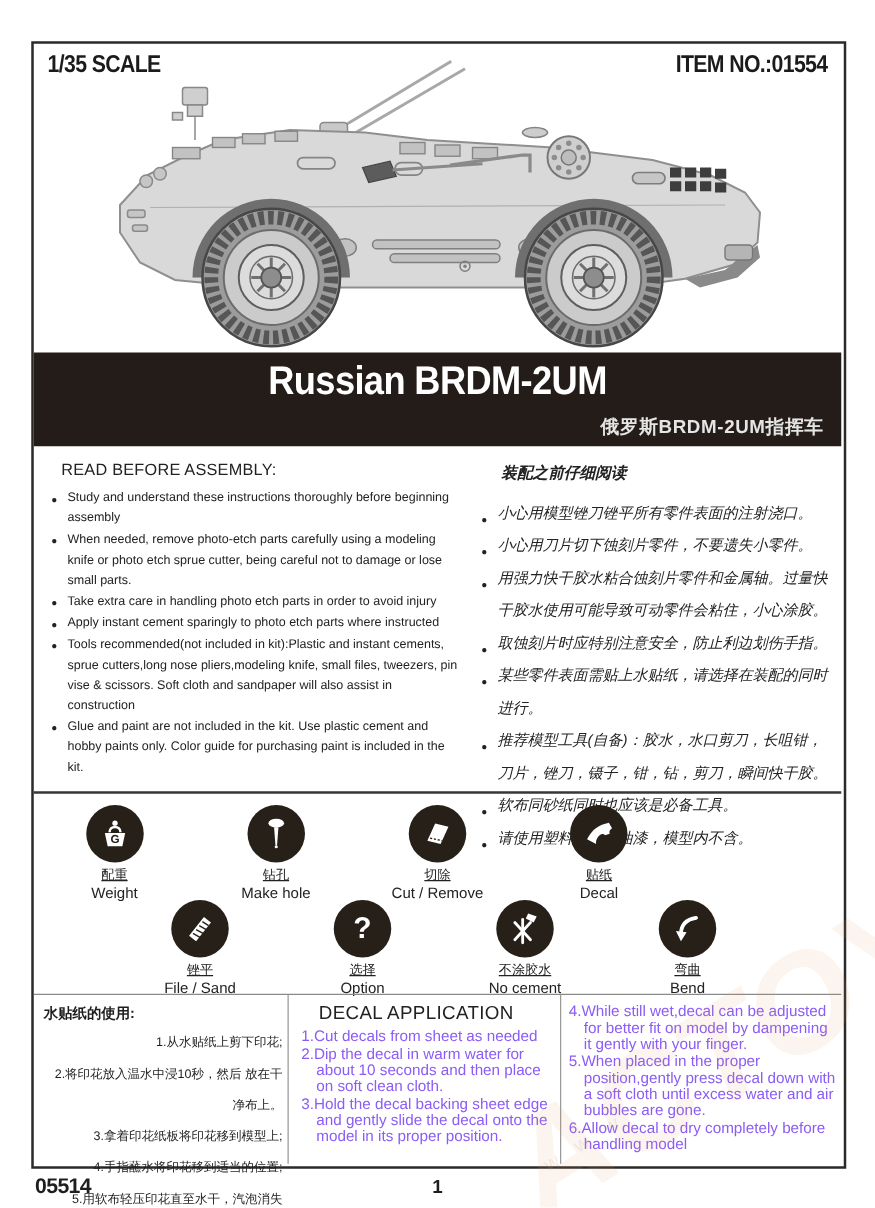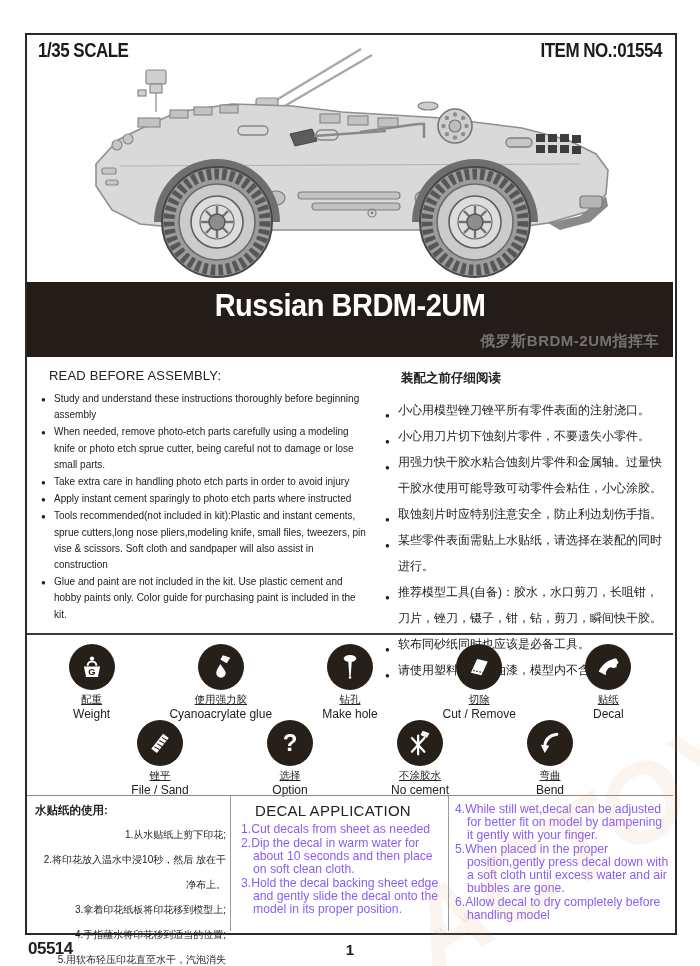--- a/index.html
+++ b/index.html
@@ -6,25 +6,25 @@
   body{width:700px;height:966px;position:relative;font-family:"Liberation Sans",sans-serif;color:#1e1e1e;overflow:hidden;}
   .page-border{position:absolute;left:25px;top:33px;width:648px;height:898px;border:2px solid #2c2a29;background:#fff;}
   
   .hdr{position:absolute;left:38px;right:38px;top:40px;display:flex;justify-content:space-between;align-items:flex-start;}
   .hdr .t{font-weight:bold;font-size:17px;letter-spacing:-0.5px;transform:scaleY(1.15);transform-origin:top;color:#1b1b1b;}
   
   .veh{position:absolute;left:20px;top:46px;width:660px;height:236px;}
   
   .banner{position:absolute;left:27px;top:282px;width:646px;height:75px;background:#241c19;}
   .banner .title{margin-top:7px;text-align:center;color:#ffffff;font-weight:bold;font-size:29px;letter-spacing:-0.5px;transform:scaleY(1.1);}
-  .banner .sub{position:absolute;right:14px;bottom:6px;color:#737373;font-size:15px;font-weight:bold;letter-spacing:0.5px;}
+  .banner .sub{position:absolute;right:14px;bottom:6px;color:#e5e5e5;font-size:15px;font-weight:bold;letter-spacing:0.5px;}
   
   .cols{position:absolute;left:27px;top:360px;width:646px;height:272px;display:flex;}
   .col-en{width:346px;padding:6px 6px 0 14px;box-sizing:border-box;}
-  .col-zh{width:300px;padding:6px 8px 0 12px;box-sizing:border-box;}
+  .col-zh{width:300px;padding:6px 8px 0 12px;box-sizing:border-box;font-style:italic;}
   .rb-head{font-size:13px;font-weight:normal;letter-spacing:0.2px;margin:2px 0 8px 8px;color:#222;}
   .rb-head-zh{font-size:12.5px;font-weight:bold;margin:4px 0 10px 16px;color:#222;}
   ul.blist{list-style:none;margin:0;padding:0;}
   ul.blist li{position:relative;padding-left:13px;font-size:10px;line-height:16.2px;margin-bottom:1px;color:#222;}
   ul.blist li::before{content:"●";position:absolute;left:0;top:1px;font-size:8px;}
   ul.blist-zh li{font-size:12px;line-height:26px;margin-bottom:0;}
   ul.blist-zh li::before{top:6px;}
   
   .hr1{position:absolute;left:27px;top:633px;width:646px;border-top:2px solid #3a3735;}
   .hr2{position:absolute;left:27px;top:795px;width:646px;border-top:1.5px solid #8a8a8a;}
@@ -232,30 +232,20 @@
         <path d="M5.5,11.5 h13 l-1.8,8.5 h-9.4 Z" fill="#fff"></path>
         <text x="12" y="18.2" text-anchor="middle" font-size="7.5" font-weight="bold" fill="#262019" font-family="Liberation Sans, sans-serif">G</text>
       </svg>
     </div>
     <div class="zh">配重</div>
     <div class="en">Weight</div>
   </div>
   <div class="sym">
     <div class="disc">
       <svg width="30" height="30" viewBox="0 0 24 24">
-        <path d="M13.5,2.5 L19.5,4.5 L16.5,9 L11.5,6 Z" fill="#fff"></path>
-        <path d="M11.5,9.5 C9.6,12.6 8.2,14.8 8.2,16.8 a3.8,3.8 0 0 0 7.6,0 C15.8,14.8 13.4,12.6 11.5,9.5 Z" fill="#fff"></path>
-      </svg>
-    </div>
-    <div class="zh">使用强力胶</div>
-    <div class="en">Cyanoacrylate glue</div>
-  </div>
-  <div class="sym">
-    <div class="disc">
-      <svg width="30" height="30" viewBox="0 0 24 24">
         <ellipse cx="12" cy="5.2" rx="5" ry="2.8" fill="#fff"></ellipse>
         <path d="M10.6,7.8 L13.4,7.8 L12.5,19.5 L11.5,19.5 Z" fill="#fff"></path>
         <circle cx="12" cy="20.3" r="1" fill="#fff"></circle>
       </svg>
     </div>
     <div class="zh">钻孔</div>
     <div class="en">Make hole</div>
   </div>
   <div class="sym">
     <div class="disc">

